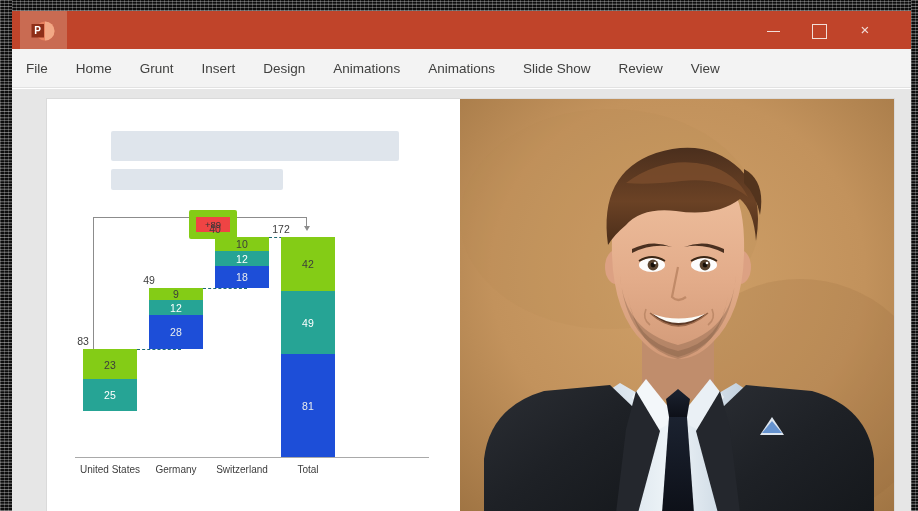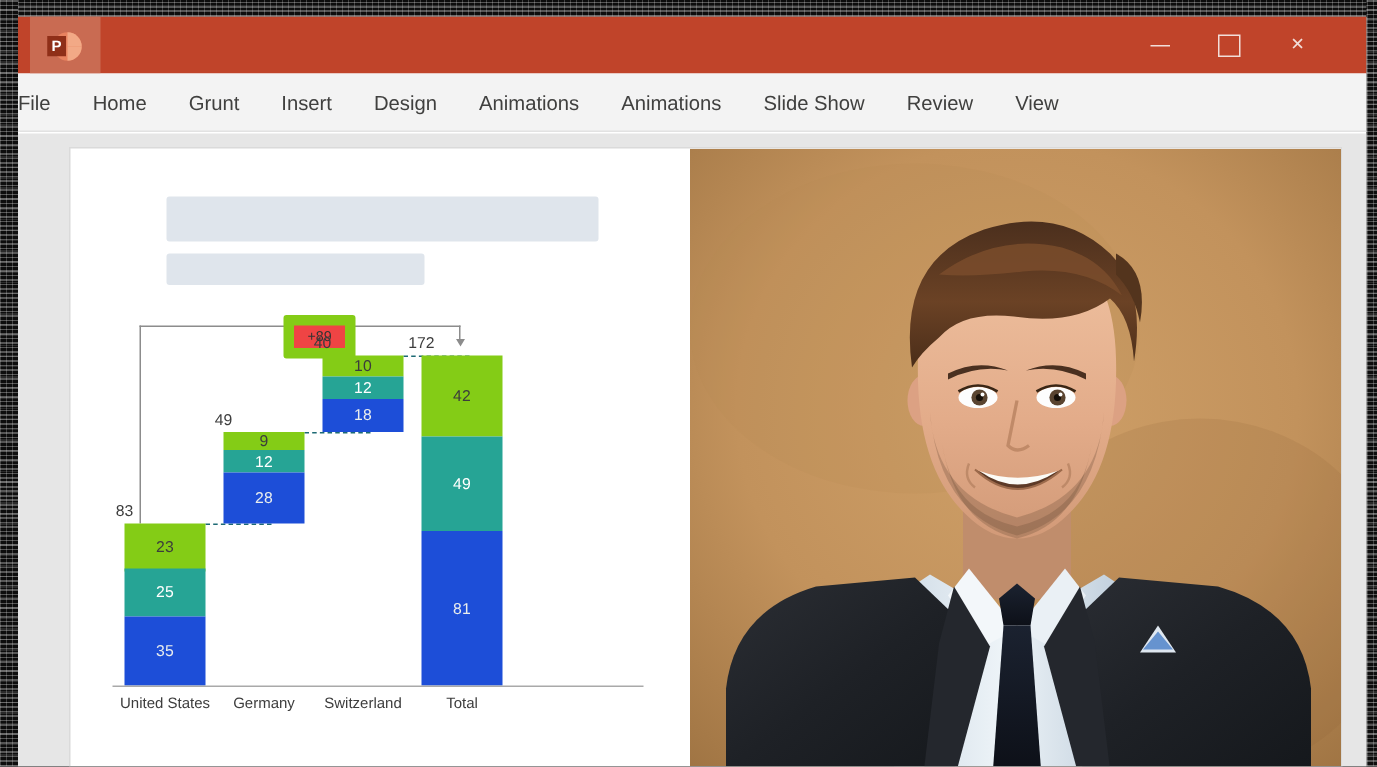--- a/index.html
+++ b/index.html
@@ -55,21 +55,21 @@
   
   #menubar{
     position:absolute;left:0;top:38px;width:899px;height:39px;
     background:#f3f3f3;border-bottom:1px solid #e2e2e2;
     display:flex;align-items:center;
   }
   .menu-item{
     font-size:13.5px;color:#40403f;padding:0 0;margin:0 0;
     height:39px;line-height:39px;cursor:default;user-select:none;white-space:nowrap;
   }
-  #menubar{box-sizing:border-box;}
+  #menubar{padding-left:14px;box-sizing:border-box;}
   .menu-item{margin-right:28px;}
 
   
   #workspace{
     position:absolute;left:0;top:78px;width:899px;height:422px;background:#e6e6e6;
   }
   #slide{
     position:absolute;left:34px;top:9px;width:849px;height:414px;
     background:#ffffff;border:1px solid #dadada;box-sizing:border-box;overflow:hidden;
   }
@@ -281,21 +281,20 @@
             <div id="callout-box">+89</div>
 
             <div class="dash" style="left:64px;top:140px;width:44px;"></div>
             <div class="dash" style="left:130px;top:79px;width:44px;"></div>
             <div class="dash" style="left:196px;top:28px;width:44px;"></div>
 
             <div class="toplabel" style="left:-22px;top:126px;">83</div>
             <div class="bar" style="left:10px;top:140px;height:108px;">
               <div class="seg gold" style="top:0;height:32px;">23</div>
               <div class="seg teal" style="top:30px;height:32px;">25</div>
-              <div class="seg dark" style="top:62px;height:46px;">35</div>
             </div>
 
             <div class="toplabel" style="left:44px;top:65px;">49</div>
             <div class="bar" style="left:76px;top:79px;height:61px;">
               <div class="seg gold" style="top:0;height:12px;">9</div>
               <div class="seg teal" style="top:12px;height:15px;">12</div>
               <div class="seg dark" style="top:27px;height:34px;">28</div>
             </div>
 
             <div class="toplabel" style="left:110px;top:14px;">40</div>

